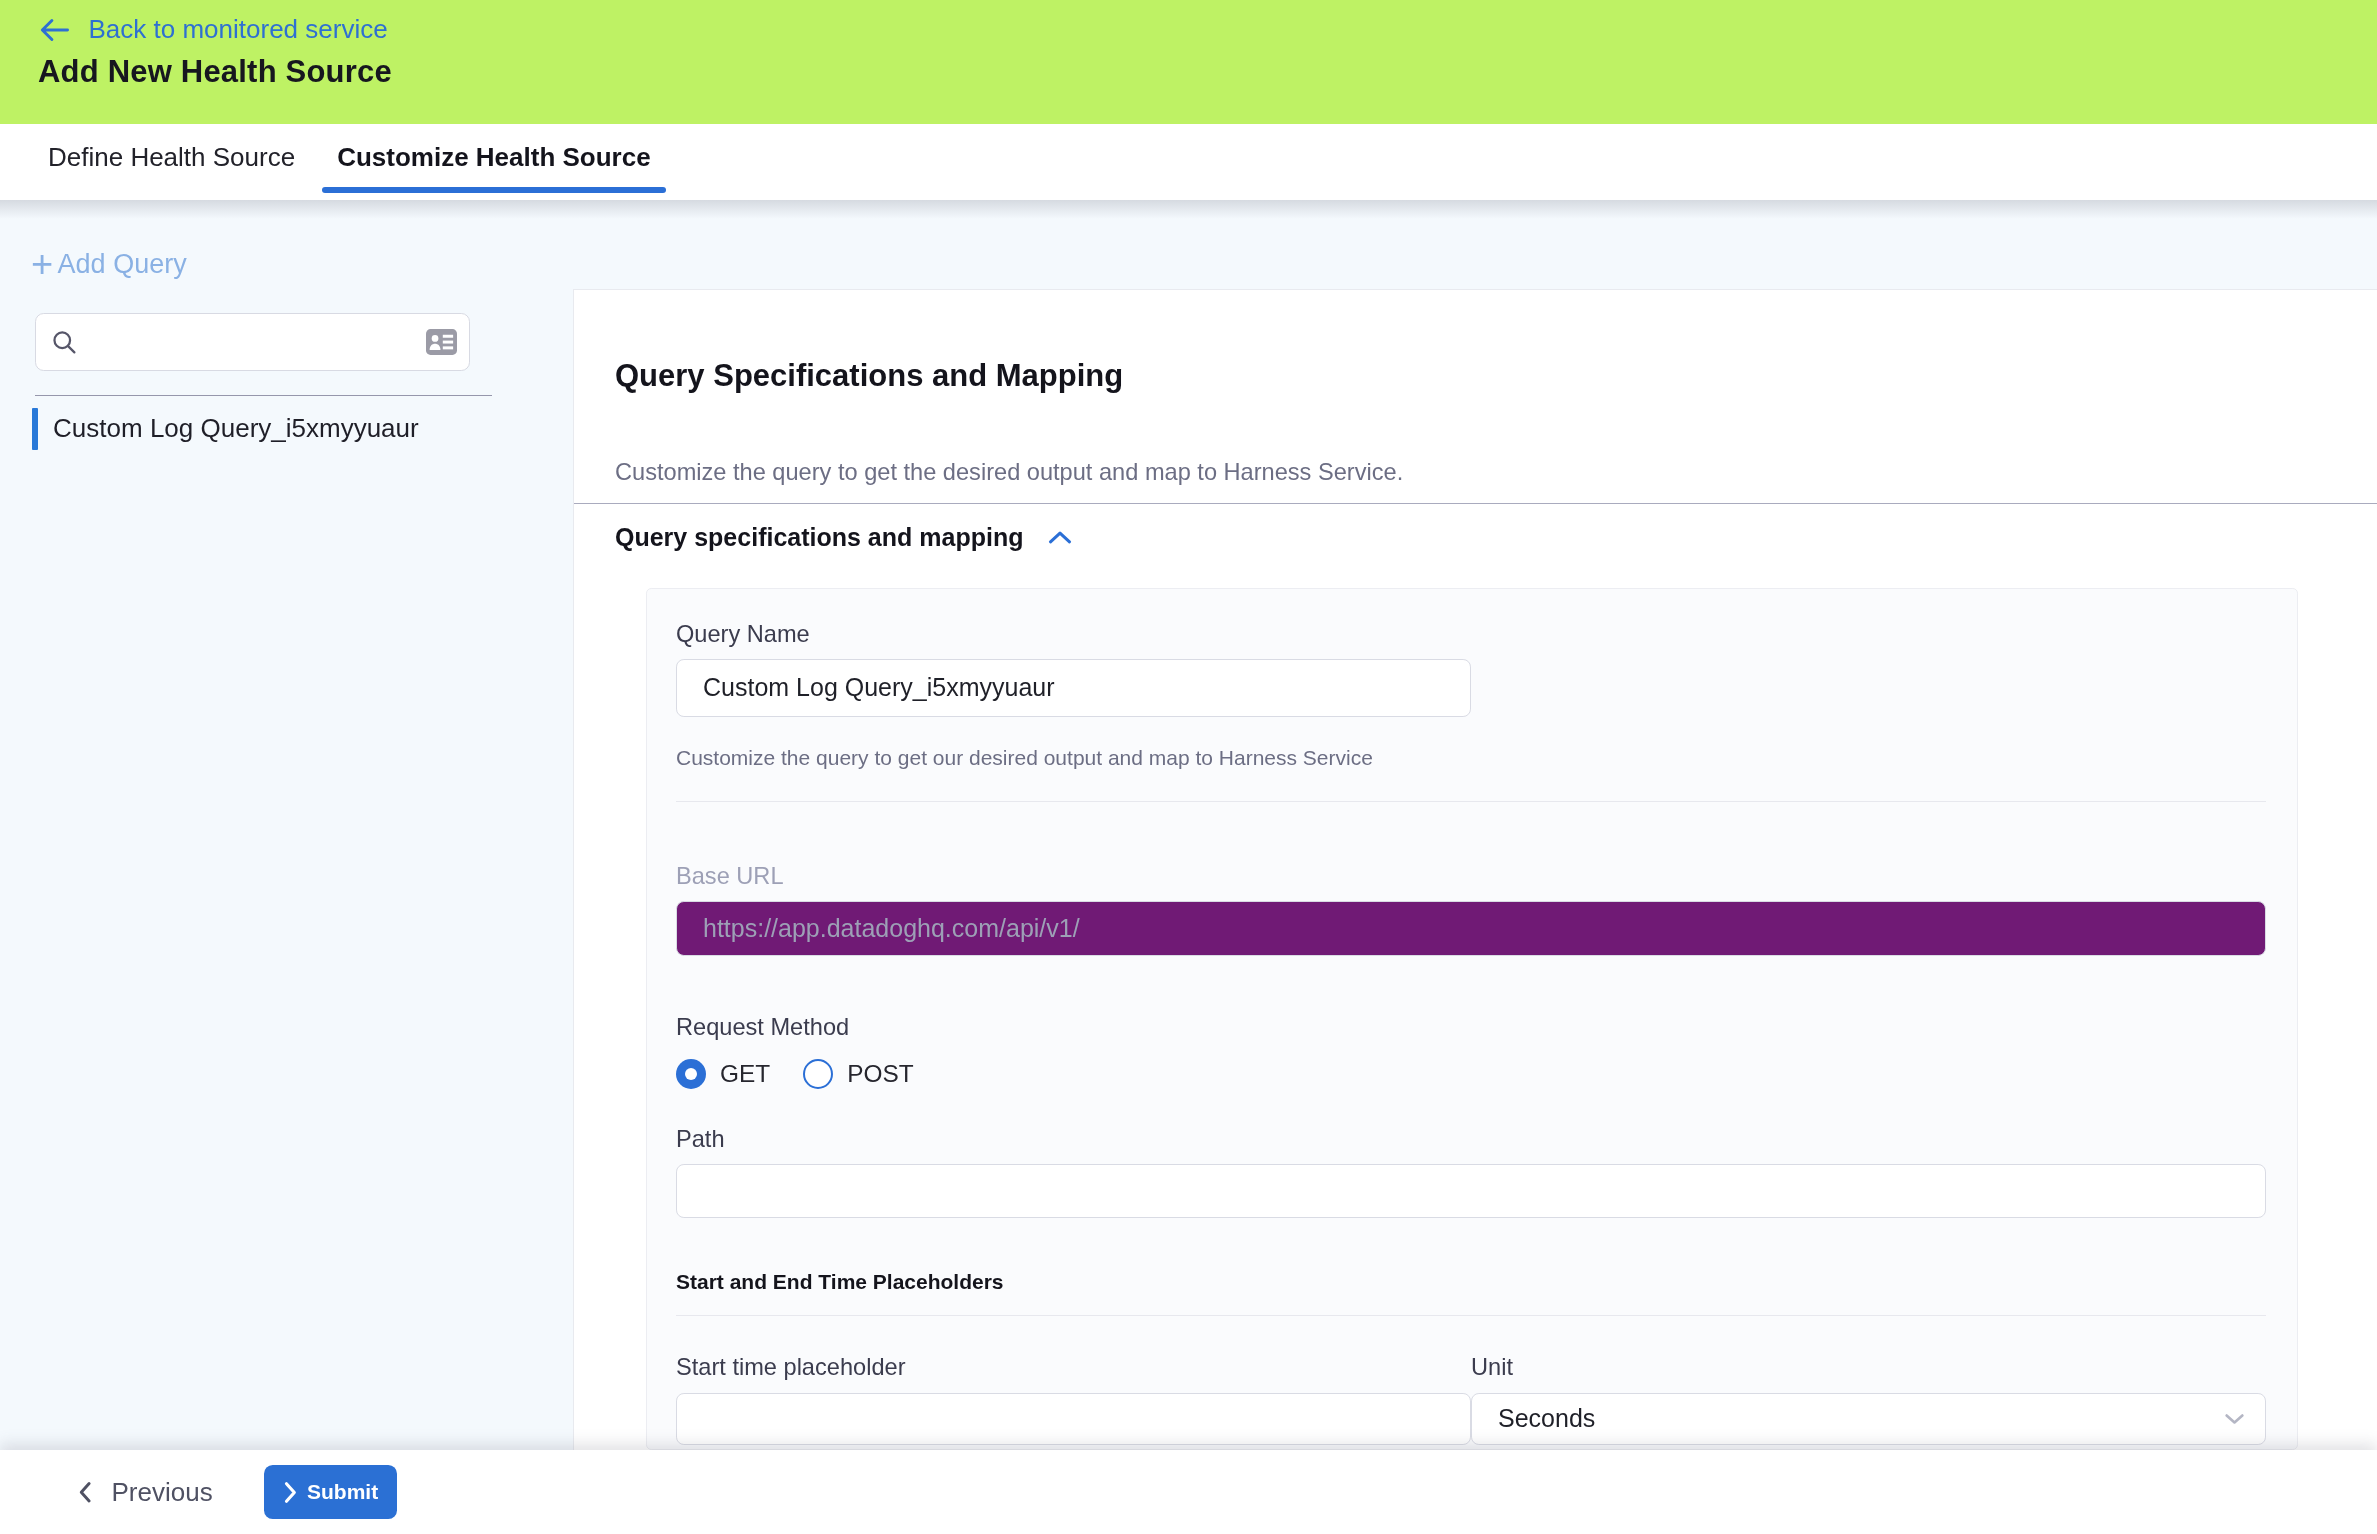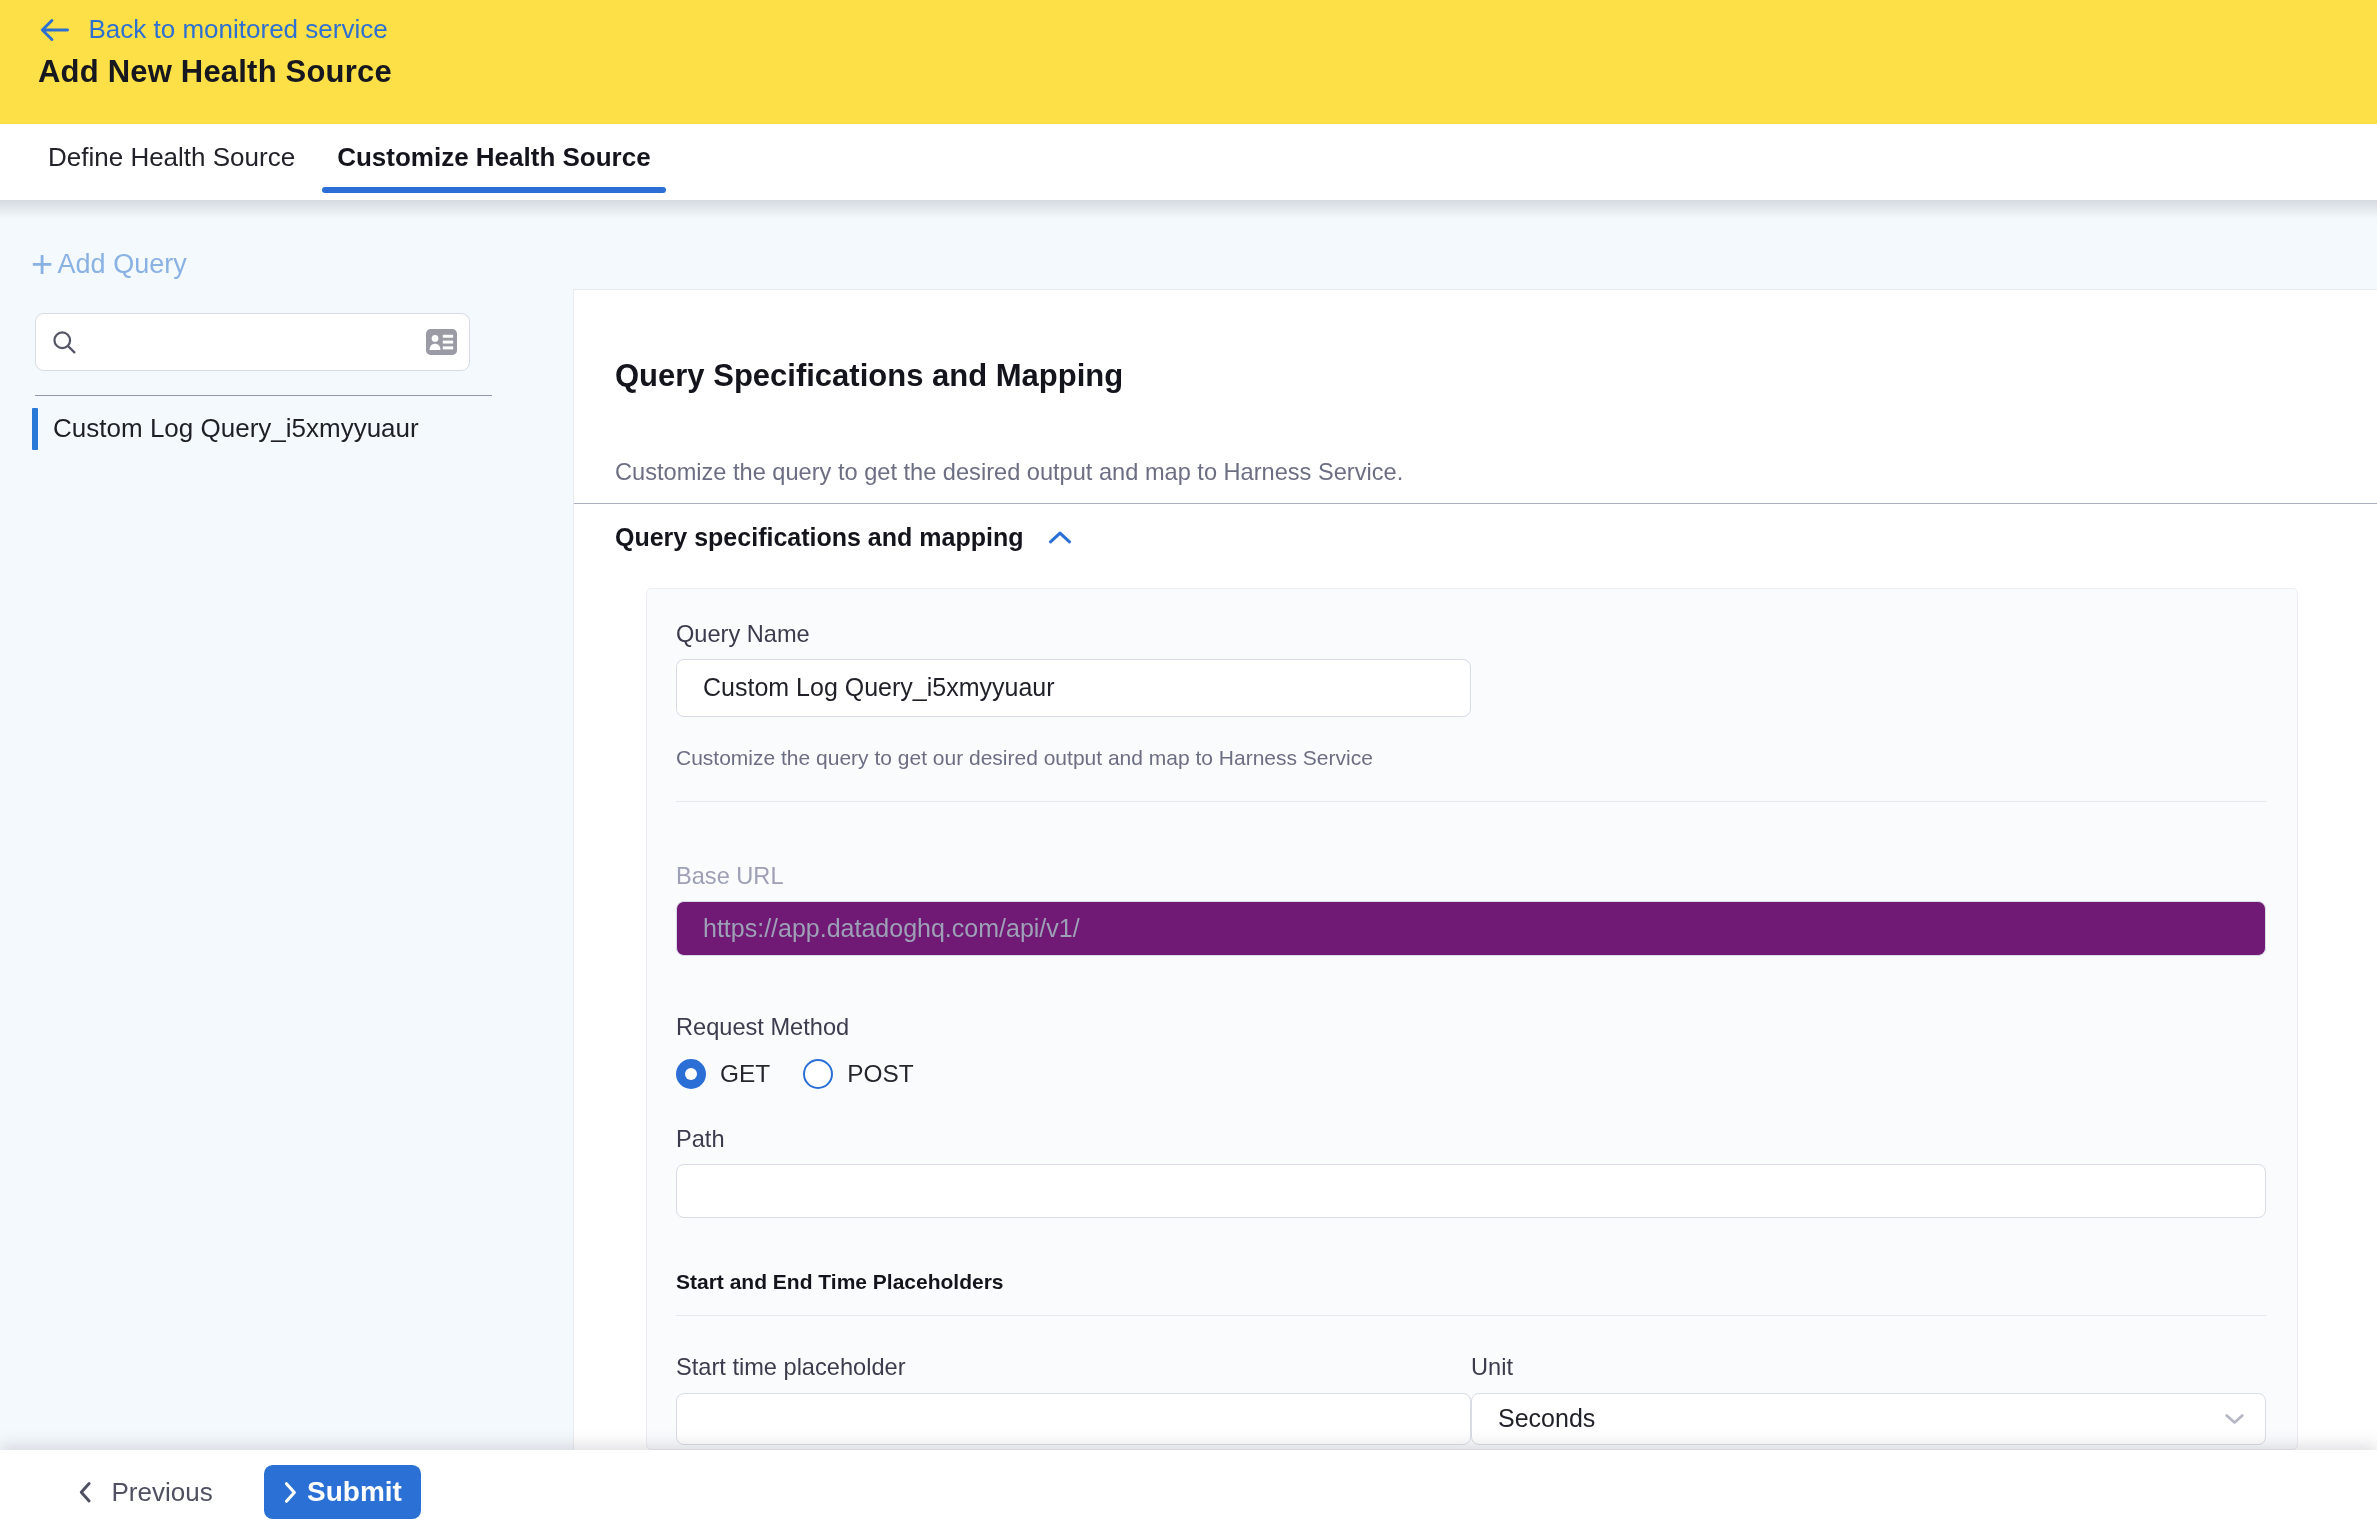--- a/index.html
+++ b/index.html
@@ -1,21 +1,21 @@
 <!DOCTYPE html>
 <html style="font-size:14px"><head>
 <meta charset="utf-8">
 <style>
   * { margin:0; padding:0; box-sizing:border-box; }
   html,body { width:2377px; height:1534px; overflow:hidden; }
   body { font-family:"Liberation Sans","DejaVu Sans",sans-serif; background:#f4f9fd; }
   .app { position:relative; width:2377px; height:1534px; background:#f4f9fd; }
 
   
-  .top-header { position:absolute; top:0; left:0; right:0; height:146px; background:#fde047; border-bottom:0.9px solid #e6e7ec; z-index:6; }
+  .top-header { position:absolute; top:0; left:0; right:0; height:146px; background:#bef264; border-bottom:0.9px solid #e6e7ec; z-index:6; }
   .back-row { position:absolute; top:14px; left:38px; display:flex; align-items:center; gap:17.5px; cursor:pointer; }
   .back-link { font-size:26px; color:#2e70d2; font-weight:500; }
   .page-title { position:absolute; top:54px; left:38px; font-size:31px; font-weight:700; color:#17171f; letter-spacing:0.2px; }
 
   
   .tab-bar { position:absolute; top:124px; left:0; right:0; height:76px; background:#fff; display:flex; align-items:center; padding-left:48px; gap:42px; z-index:6; }
   .tab { position:relative; font-size:26px; color:#22222a; padding:0 0 8.7px 0; cursor:pointer; }
   .tab.active { font-weight:700; color:#14141c; }
   .tab.active .tab-underline { position:absolute; left:-15px; right:-15px; bottom:-11.3px; height:6.1px; border-radius:3.5px; background:#2b6fd6; }
   .tab-shadow { position:absolute; top:200px; left:0; right:0; height:19px;
@@ -83,21 +83,21 @@
   .col .input { margin-top:11.3px; height:52px; }
   .select { margin-top:11.3px; height:52px; background:#fff; border:1.7px solid #d9dbe4; border-radius:7.9px;
     display:flex; align-items:center; justify-content:space-between; padding:0 19px 0 26px;
     font-size:25px; color:#1f2028; cursor:pointer; }
 
   
   .footer { position:absolute; bottom:0; left:0; right:0; height:84px; background:#fff;
     box-shadow:0 -6.1px 14px rgba(96,97,112,0.18); display:flex; align-items:center; padding-left:76px; z-index:7; }
   .prev-btn { display:flex; align-items:center; gap:18px; color:#4f5163; font-size:26px; font-weight:500; cursor:pointer; }
   .submit-btn { margin-left:51px; display:flex; align-items:center; gap:8.7px; height:54px; padding:0 19px;
-    background:#2b70d4; border:none; border-radius:8.7px; color:#fff; font-size:28px; font-weight:700;
+    background:#2b70d4; border:none; border-radius:8.7px; color:#fff; font-size:21px; font-weight:700;
     font-family:inherit; cursor:pointer; }
 </style>
 </head>
 <body>
 
 <div class="app">
 
   <div class="top-header">
     <div class="back-row">
       <span style="display:flex;">

